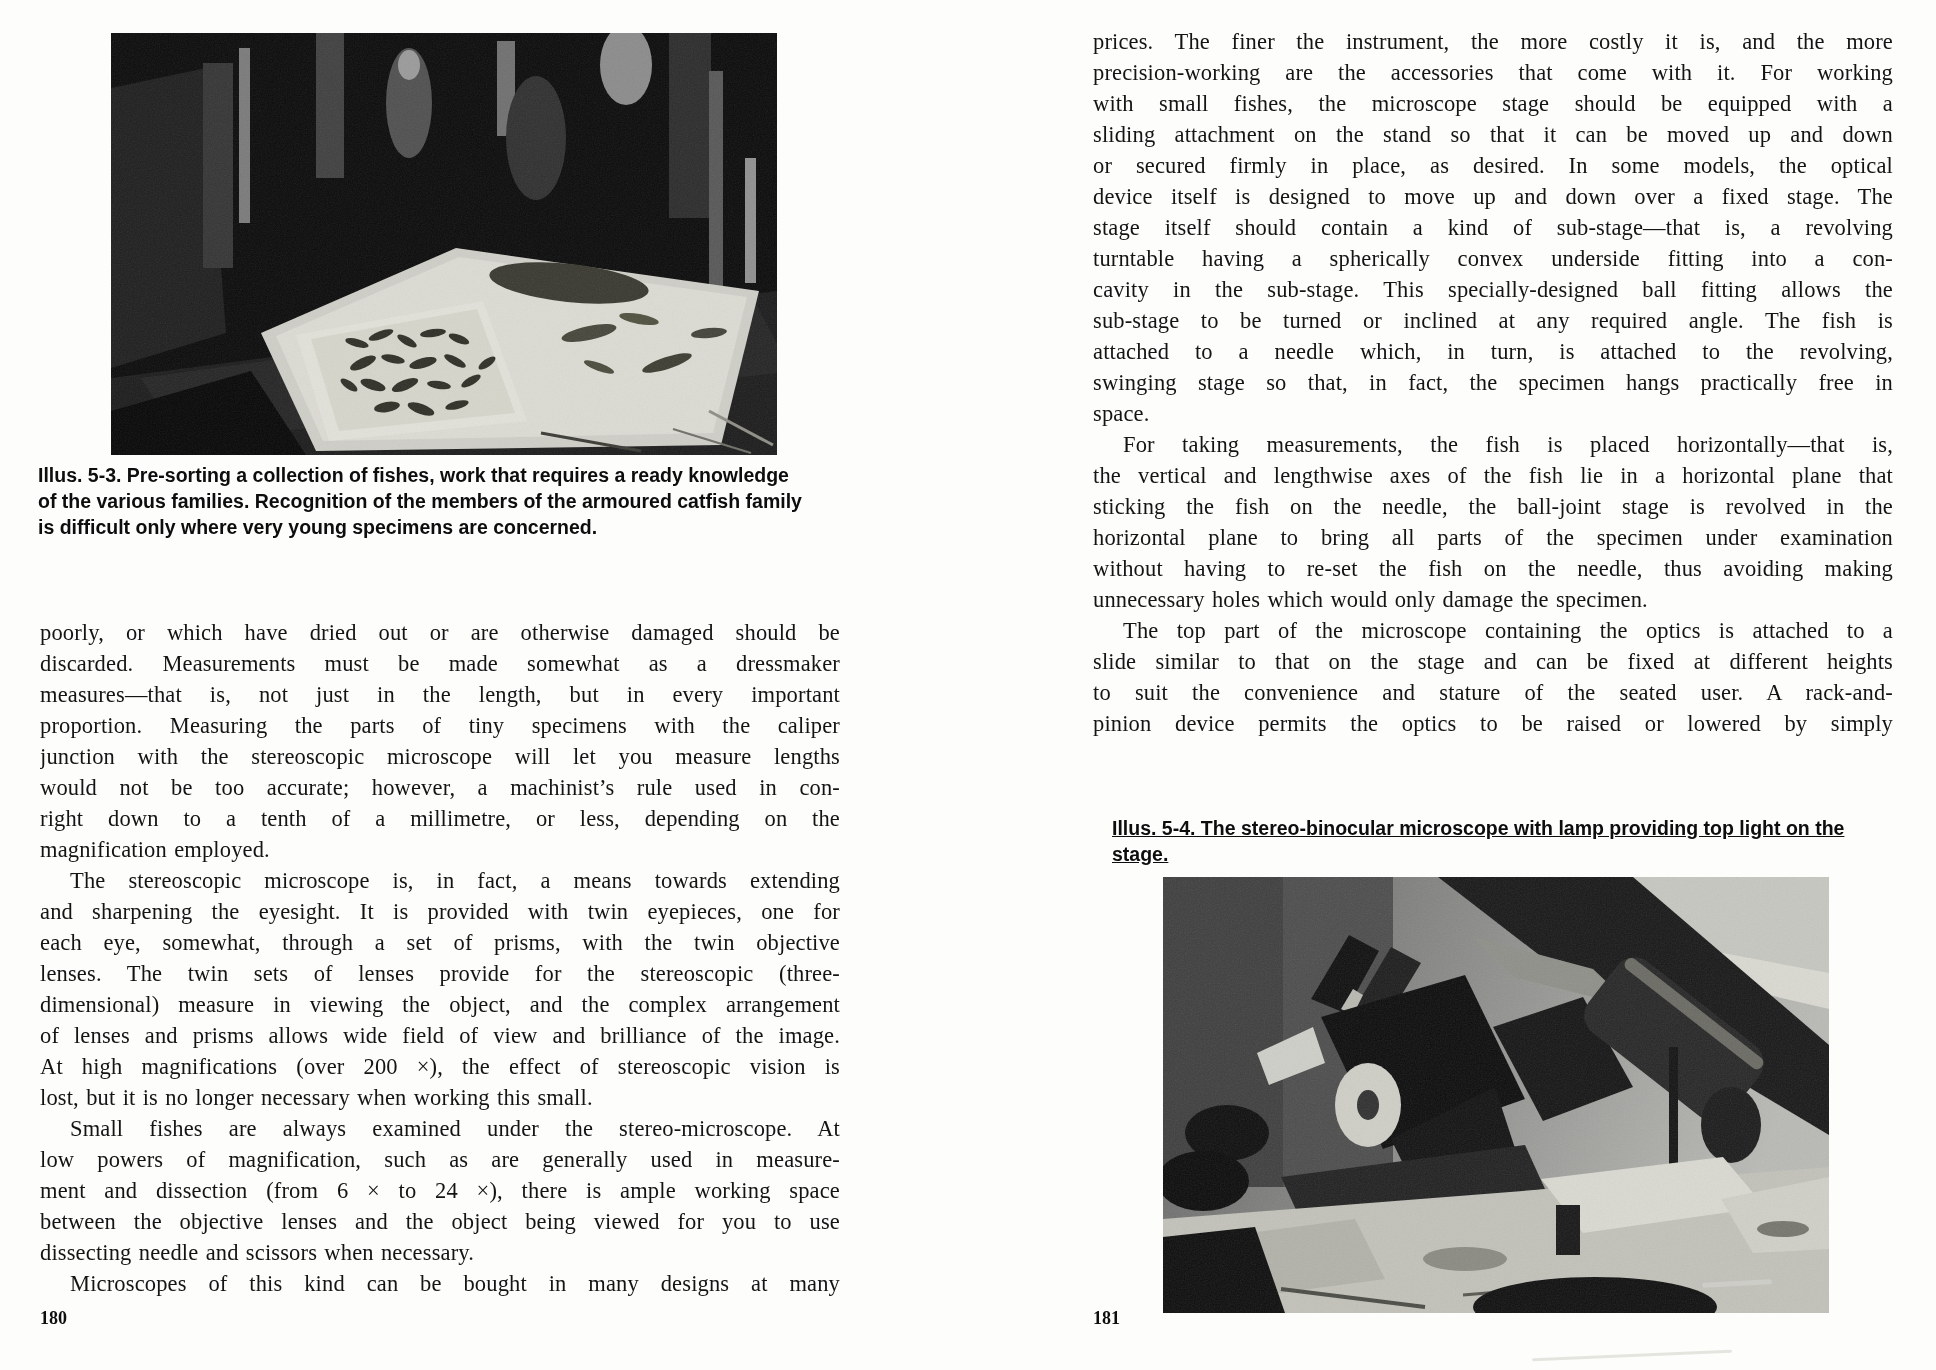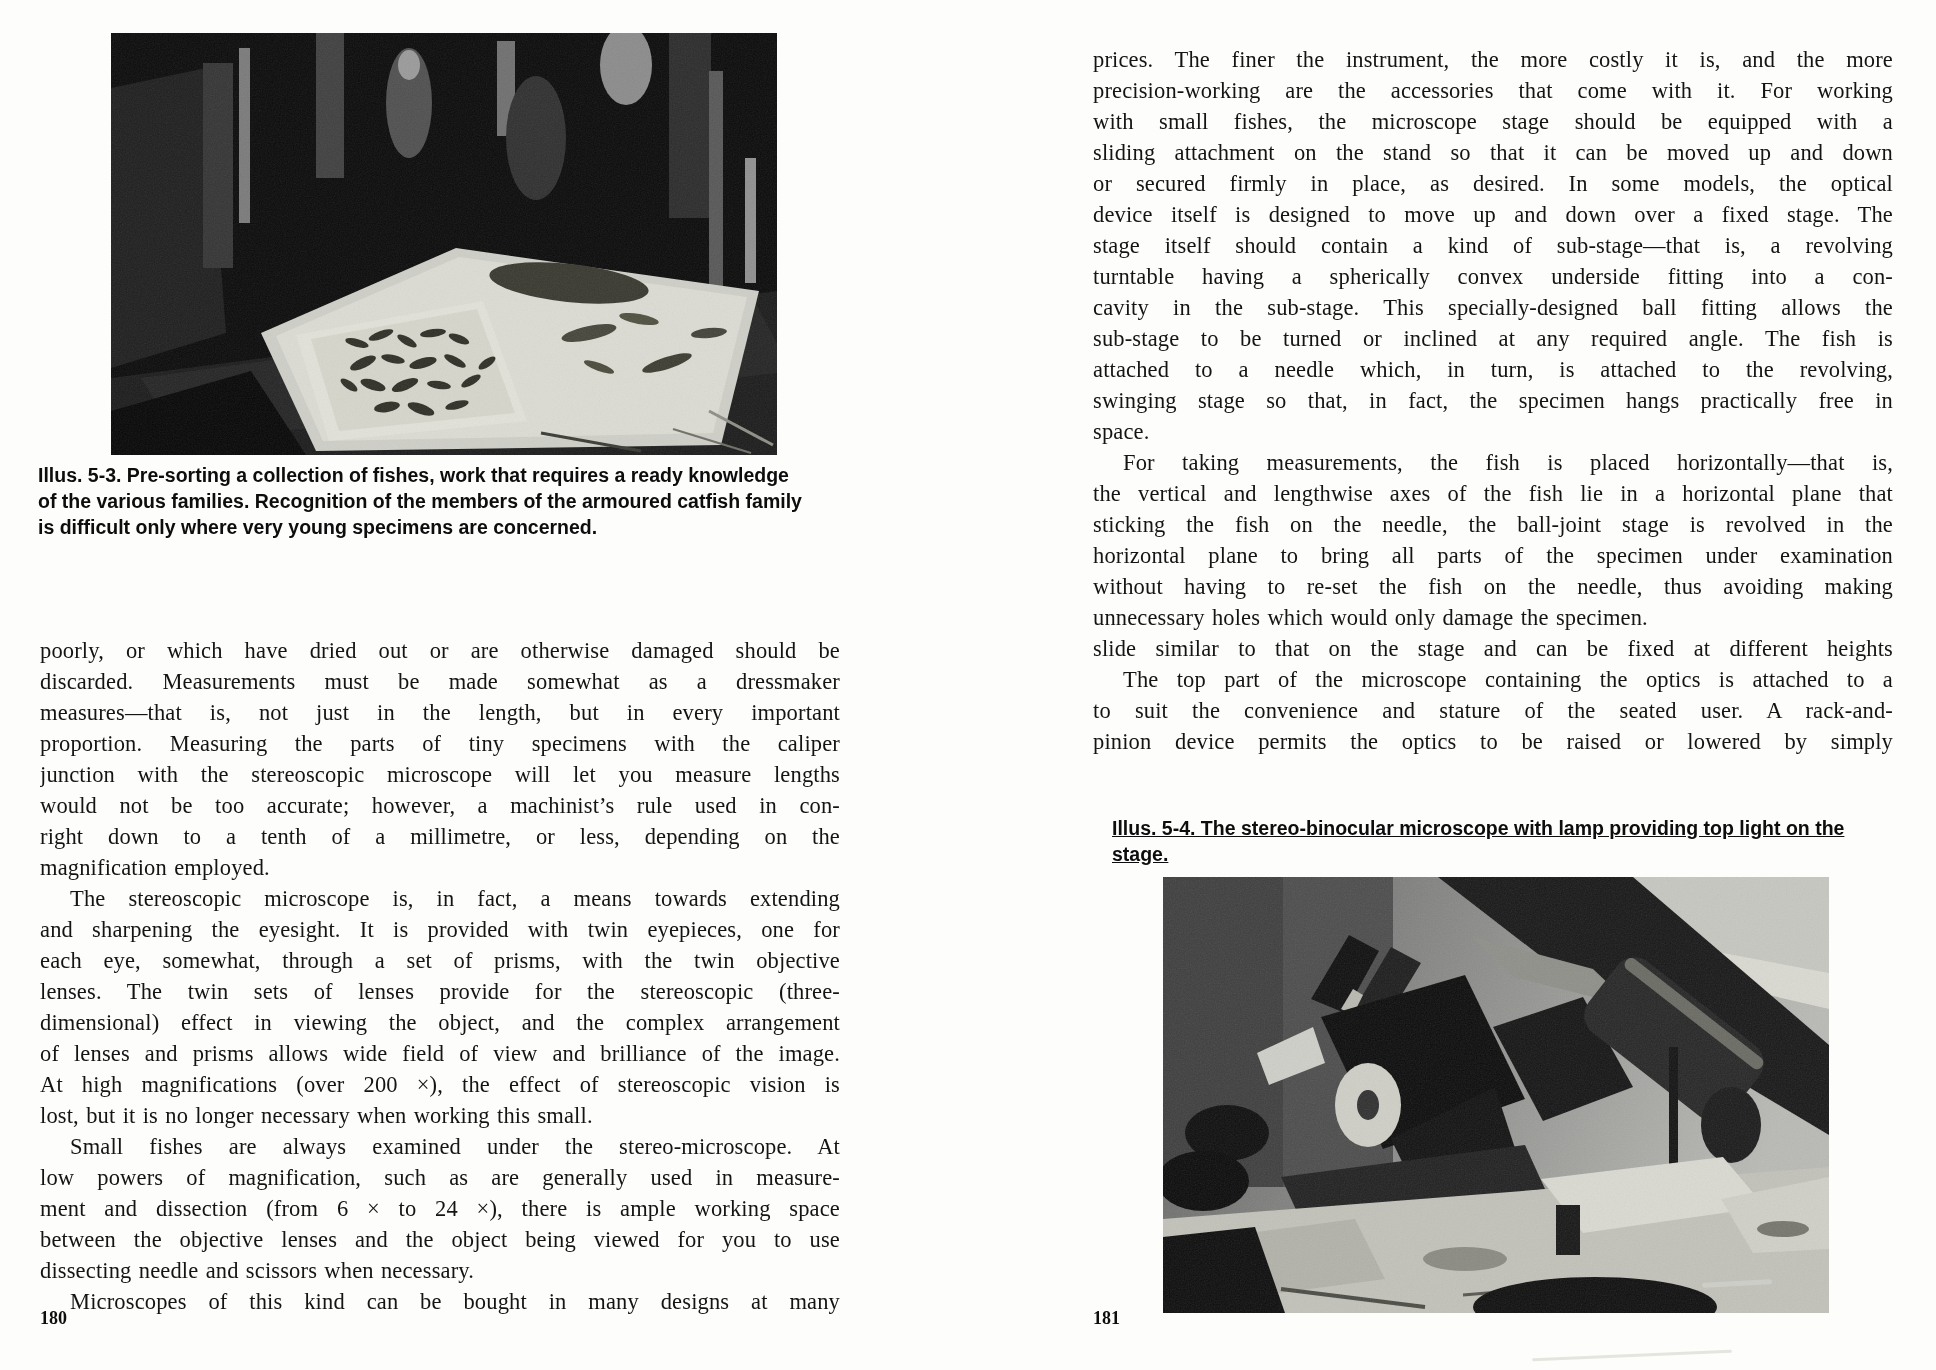--- a/index.html
+++ b/index.html
@@ -19,21 +19,21 @@
   
   .caption{position:absolute;font-family:"Liberation Sans", sans-serif;font-weight:bold;color:#0d0d0d;}
   #caption-1{left:38px;top:462px;width:820px;}
   #caption-2{left:1112px;top:815px;width:820px;text-decoration:underline;}
   .caption .line{
     height:26px;line-height:26px;font-size:19.5px;
     text-align:left;text-align-last:left;letter-spacing:0;
     white-space:nowrap;
   }
   
-  .body-col{position:absolute;width:800px;margin-top:18px;}
+  .body-col{position:absolute;width:800px;}
   #left-body{left:40px;top:617px;}
   #right-body{left:1093px;top:26px;}
   .body-col .line{
     height:31px;line-height:31px;font-size:22.5px;
     text-align:justify;text-align-last:justify;
     letter-spacing:0.15px;word-spacing:1.5px;
     overflow:hidden;white-space:normal;
   }
   .body-col .line.end{text-align-last:left;}
   .body-col .line.indent{text-indent:30px;}
@@ -138,21 +138,21 @@
         <div class="line">measures—that is, not just in the length, but in every important</div>
         <div class="line">proportion. Measuring the parts of tiny specimens with the caliper</div>
         <div class="line">junction with the stereoscopic microscope will let you measure lengths</div>
         <div class="line">would not be too accurate; however, a machinist’s rule used in con-</div>
         <div class="line">right down to a tenth of a millimetre, or less, depending on the</div>
         <div class="line end">magnification employed.</div>
         <div class="line indent">The stereoscopic microscope is, in fact, a means towards extending</div>
         <div class="line">and sharpening the eyesight. It is provided with twin eyepieces, one for</div>
         <div class="line">each eye, somewhat, through a set of prisms, with the twin objective</div>
         <div class="line">lenses. The twin sets of lenses provide for the stereoscopic (three-</div>
-        <div class="line">dimensional) effect in viewing the object, and the complex arrangement</div>
+        <div class="line">dimensional) measure in viewing the object, and the complex arrangement</div>
         <div class="line">of lenses and prisms allows wide field of view and brilliance of the image.</div>
         <div class="line">At high magnifications (over 200 ×), the effect of stereoscopic vision is</div>
         <div class="line end">lost, but it is no longer necessary when working this small.</div>
         <div class="line indent">Small fishes are always examined under the stereo-microscope. At</div>
         <div class="line">low powers of magnification, such as are generally used in measure-</div>
         <div class="line">ment and dissection (from 6 × to 24 ×), there is ample working space</div>
         <div class="line">between the objective lenses and the object being viewed for you to use</div>
         <div class="line end">dissecting needle and scissors when necessary.</div>
         <div class="line indent">Microscopes of this kind can be bought in many designs at many</div>
       </div>
@@ -175,22 +175,22 @@
         <div class="line">sub-stage to be turned or inclined at any required angle. The fish is</div>
         <div class="line">attached to a needle which, in turn, is attached to the revolving,</div>
         <div class="line">swinging stage so that, in fact, the specimen hangs practically free in</div>
         <div class="line end">space.</div>
         <div class="line indent">For taking measurements, the fish is placed horizontally—that is,</div>
         <div class="line">the vertical and lengthwise axes of the fish lie in a horizontal plane that</div>
         <div class="line">sticking the fish on the needle, the ball-joint stage is revolved in the</div>
         <div class="line">horizontal plane to bring all parts of the specimen under examination</div>
         <div class="line">without having to re-set the fish on the needle, thus avoiding making</div>
         <div class="line end">unnecessary holes which would only damage the specimen.</div>
+        <div class="line indent">The top part of the microscope containing the optics is attached to a</div>
         <div class="line">slide similar to that on the stage and can be fixed at different heights</div>
-        <div class="line indent">The top part of the microscope containing the optics is attached to a</div>
         <div class="line">to suit the convenience and stature of the seated user. A rack-and-</div>
         <div class="line">pinion device permits the optics to be raised or lowered by simply</div>
       </div>
 
     <div class="caption" id="caption-2">
         <div class="line">Illus. 5-4. The stereo-binocular microscope with lamp providing top light on the</div>
         <div class="line">stage.</div>
       </div>
 
     <div class="photo" id="photo-2">

